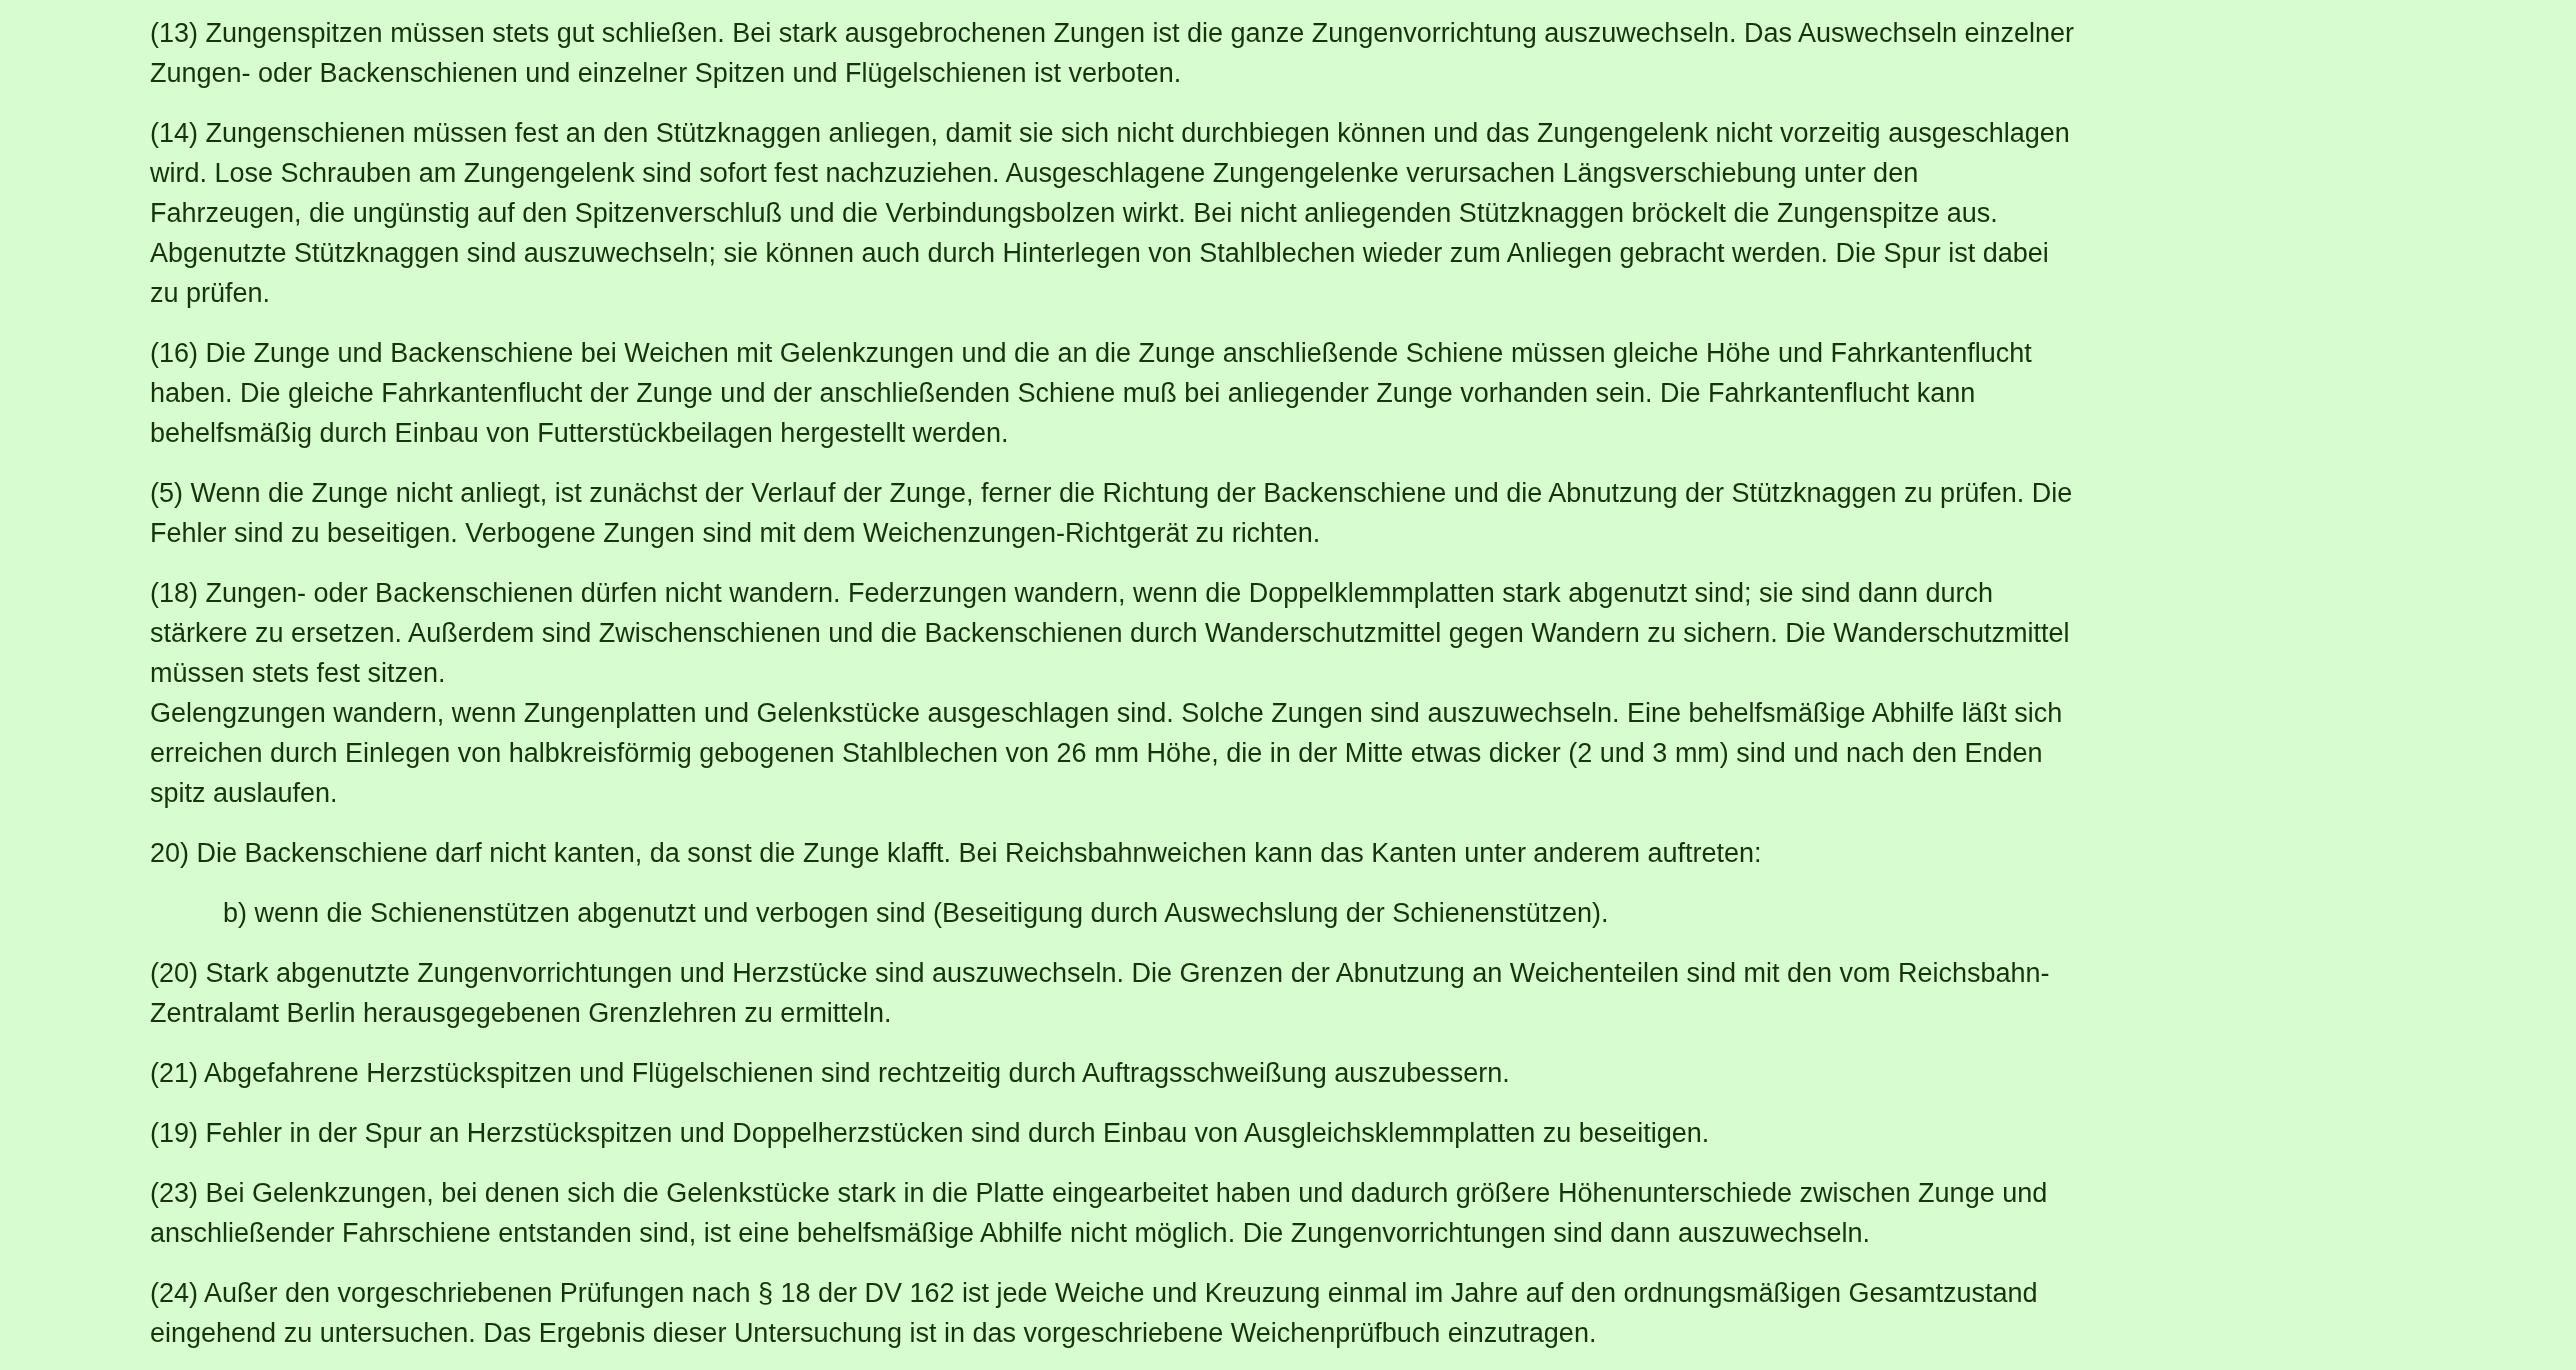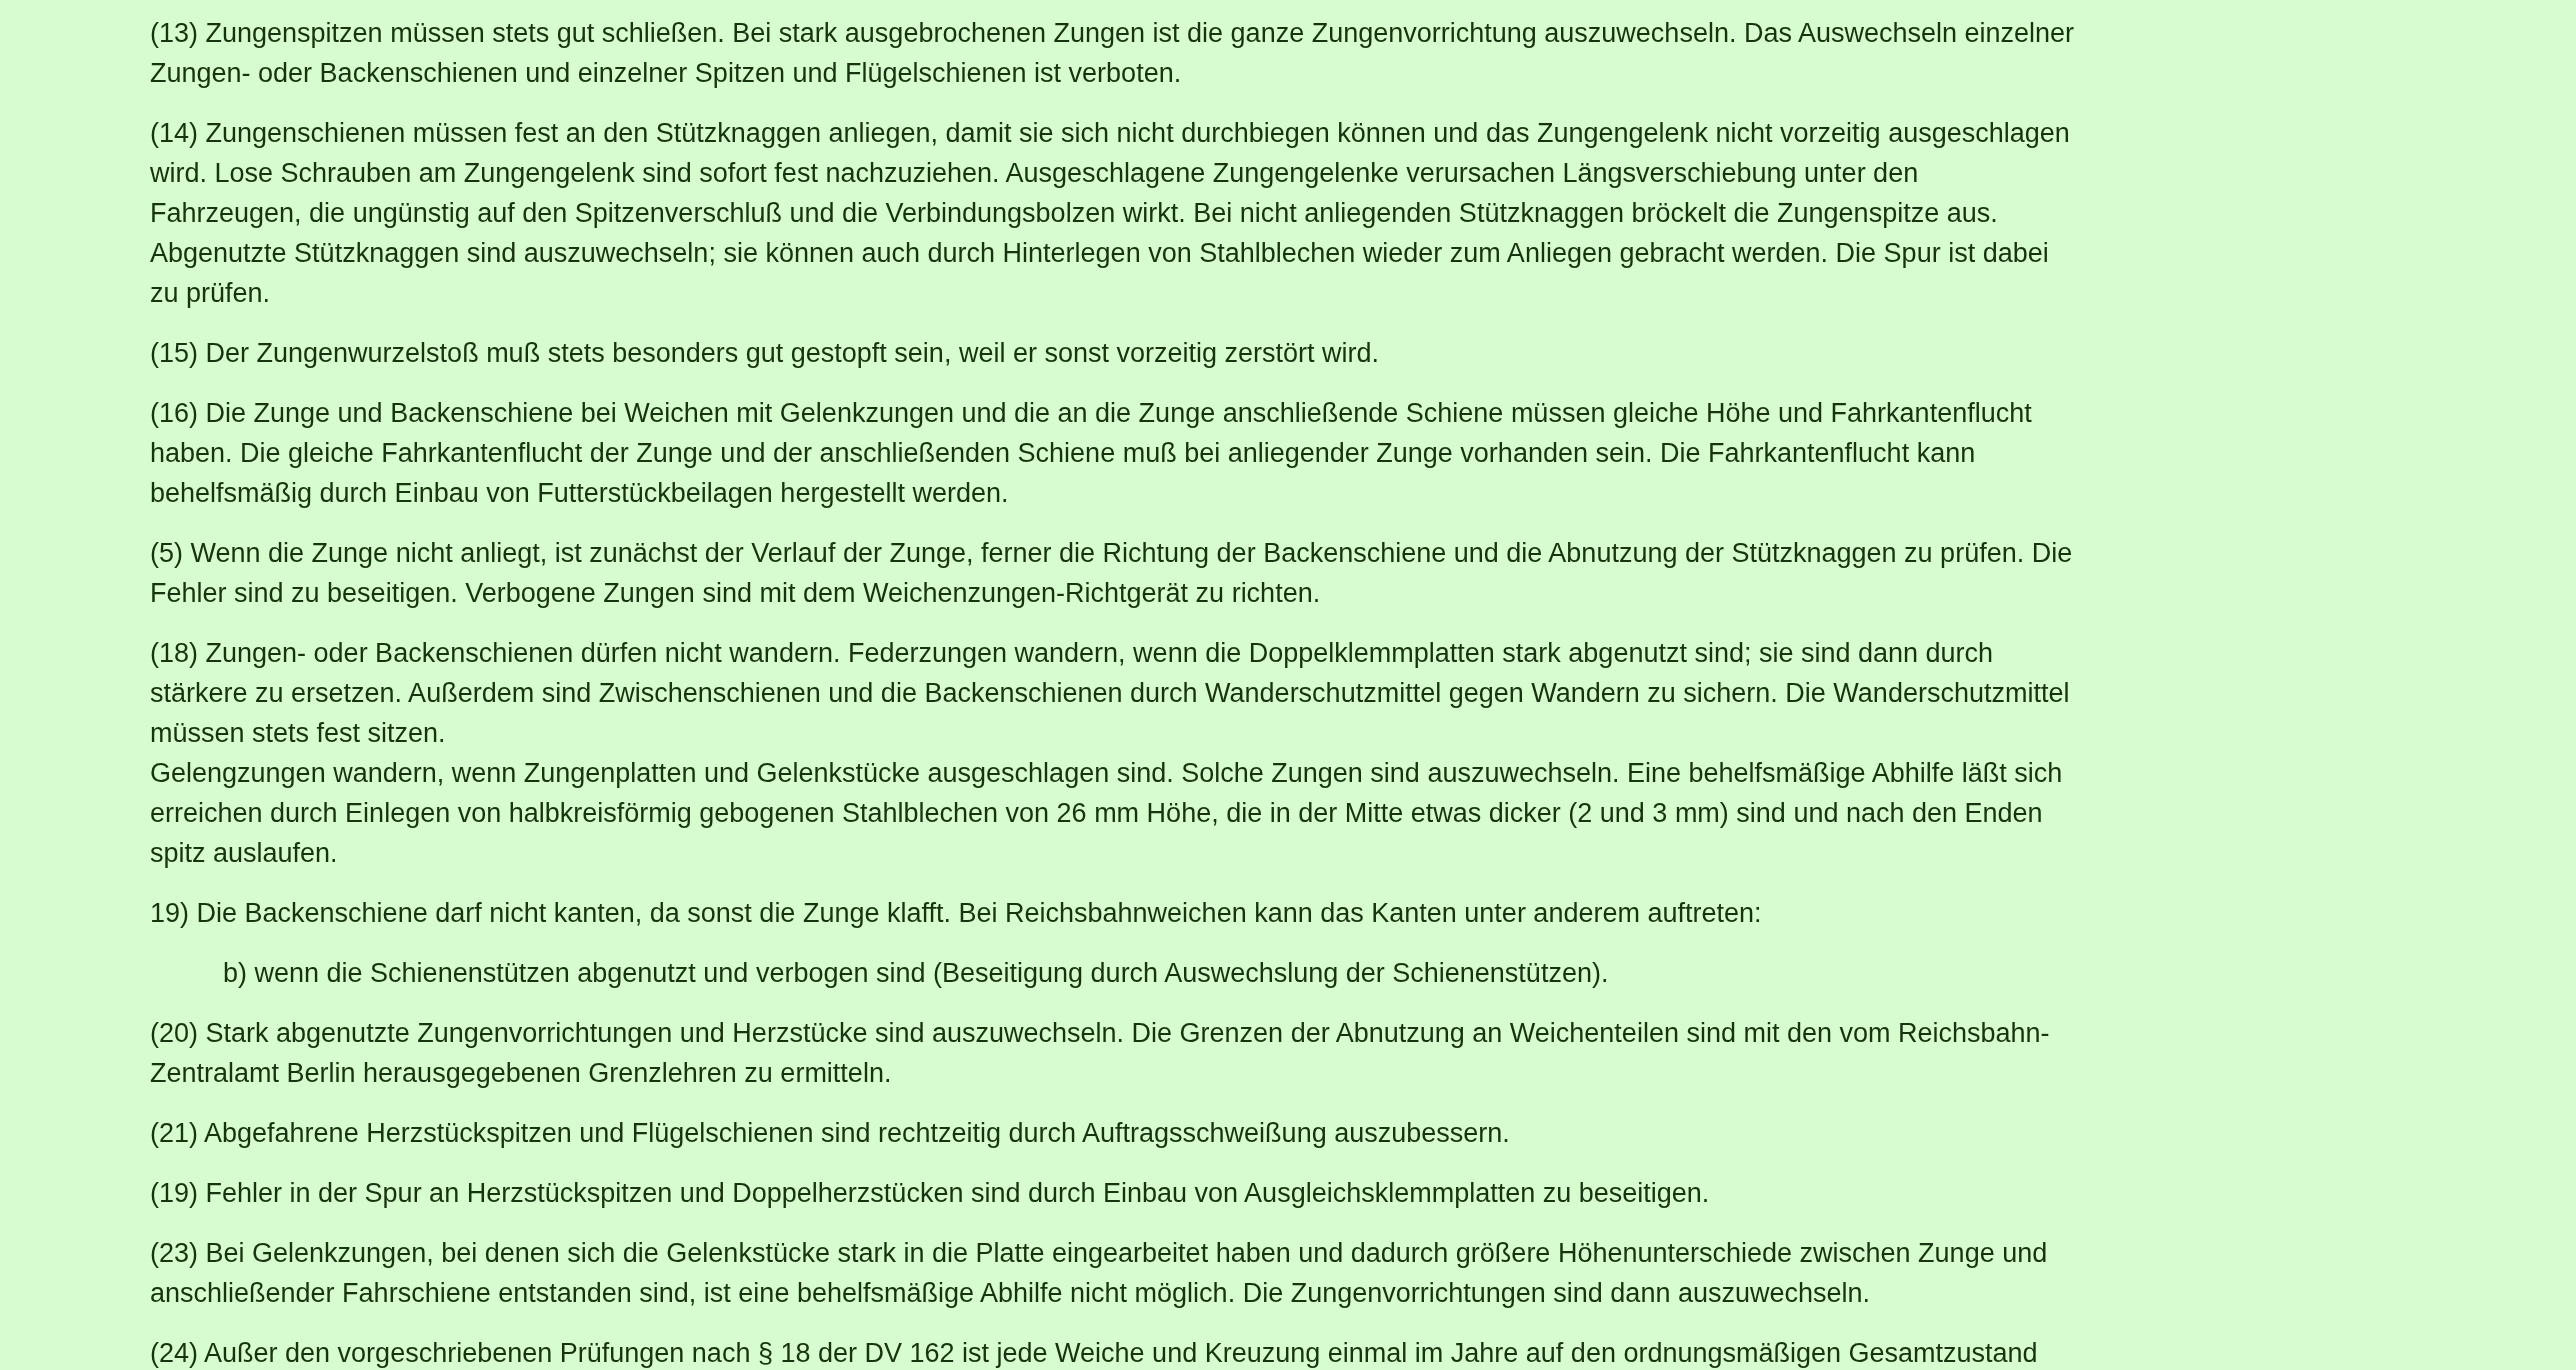--- a/index.html
+++ b/index.html
@@ -46,32 +46,31 @@
 </style>
 </head>
 <body>
 
 <div class="doc">
 
   <p class="para">(13) Zungenspitzen müssen stets gut schließen. Bei stark ausgebrochenen Zungen ist die ganze Zungenvorrichtung auszuwechseln. Das Auswechseln einzelner Zungen- oder Backenschienen und einzelner Spitzen und Flügelschienen ist verboten.</p>
 
   <p class="para">(14) Zungenschienen müssen fest an den Stützknaggen anliegen, damit sie sich nicht durchbiegen können und das Zungengelenk nicht vorzeitig ausgeschlagen wird. Lose Schrauben am Zungengelenk sind sofort fest nachzuziehen. Ausgeschlagene Zungengelenke verursachen Längsverschiebung unter den Fahrzeugen, die ungünstig auf den Spitzenverschluß und die Verbindungsbolzen wirkt. Bei nicht anliegenden Stützknaggen bröckelt die Zungenspitze aus. Abgenutzte Stützknaggen sind auszuwechseln; sie können auch durch Hinterlegen von Stahlblechen wieder zum Anliegen gebracht werden. Die Spur ist dabei zu prüfen.</p>
 
-  <p class="para">(15) Der Zungenwurzelstoß muß stets besonders gut gestopft sein, weil er sonst vorzeitig zerstört wird.</p>
 
   <p class="para">(16) Die Zunge und Backenschiene bei Weichen mit Gelenkzungen und die an die Zunge anschließende Schiene müssen gleiche Höhe und Fahrkantenflucht haben. Die gleiche Fahrkantenflucht der Zunge und der anschließenden Schiene muß bei anliegender Zunge vorhanden sein. Die Fahrkantenflucht kann behelfsmäßig durch Einbau von Futterstückbeilagen hergestellt werden.</p>
 
   <p class="para">(5) Wenn die Zunge nicht anliegt, ist zunächst der Verlauf der Zunge, ferner die Richtung der Backenschiene und die Abnutzung der Stützknaggen zu prüfen. Die Fehler sind zu beseitigen. Verbogene Zungen sind mit dem Weichenzungen-Richtgerät zu richten.</p>
 
   <p class="para">
     <span>(18) Zungen- oder Backenschienen dürfen nicht wandern. Federzungen wandern, wenn die Doppelklemmplatten stark abgenutzt sind; sie sind dann durch stärkere zu ersetzen. Außerdem sind Zwischenschienen und die Backenschienen durch Wanderschutzmittel gegen Wandern zu sichern. Die Wanderschutzmittel müssen stets fest sitzen.</span><br>
     <span>Gelengzungen wandern, wenn Zungenplatten und Gelenkstücke ausgeschlagen sind. Solche Zungen sind auszuwechseln. Eine behelfsmäßige Abhilfe läßt sich erreichen durch Einlegen von halbkreisförmig gebogenen Stahlblechen von 26 mm Höhe, die in der Mitte etwas dicker (2 und 3 mm) sind und nach den Enden spitz auslaufen.</span>
   </p>
 
-  <p class="para">19) Die Backenschiene darf nicht kanten, da sonst die Zunge klafft. Bei Reichsbahnweichen kann das Kanten unter anderem auftreten:</p>
+  <p class="para">20) Die Backenschiene darf nicht kanten, da sonst die Zunge klafft. Bei Reichsbahnweichen kann das Kanten unter anderem auftreten:</p>
 
 
   <p class="para sub">b) wenn die Schienenstützen abgenutzt und verbogen sind (Beseitigung durch Auswechslung der Schienenstützen).</p>
 
   <p class="para">(20) Stark abgenutzte Zungenvorrichtungen und Herzstücke sind auszuwechseln. Die Grenzen der Abnutzung an Weichenteilen sind mit den vom Reichsbahn-Zentralamt Berlin herausgegebenen Grenzlehren zu ermitteln.</p>
 
   <p class="para">(21) Abgefahrene Herzstückspitzen und Flügelschienen sind rechtzeitig durch Auftragsschweißung auszubessern.</p>
 
   <p class="para">(19) Fehler in der Spur an Herzstückspitzen und Doppelherzstücken sind durch Einbau von Ausgleichsklemmplatten zu beseitigen.</p>
 

